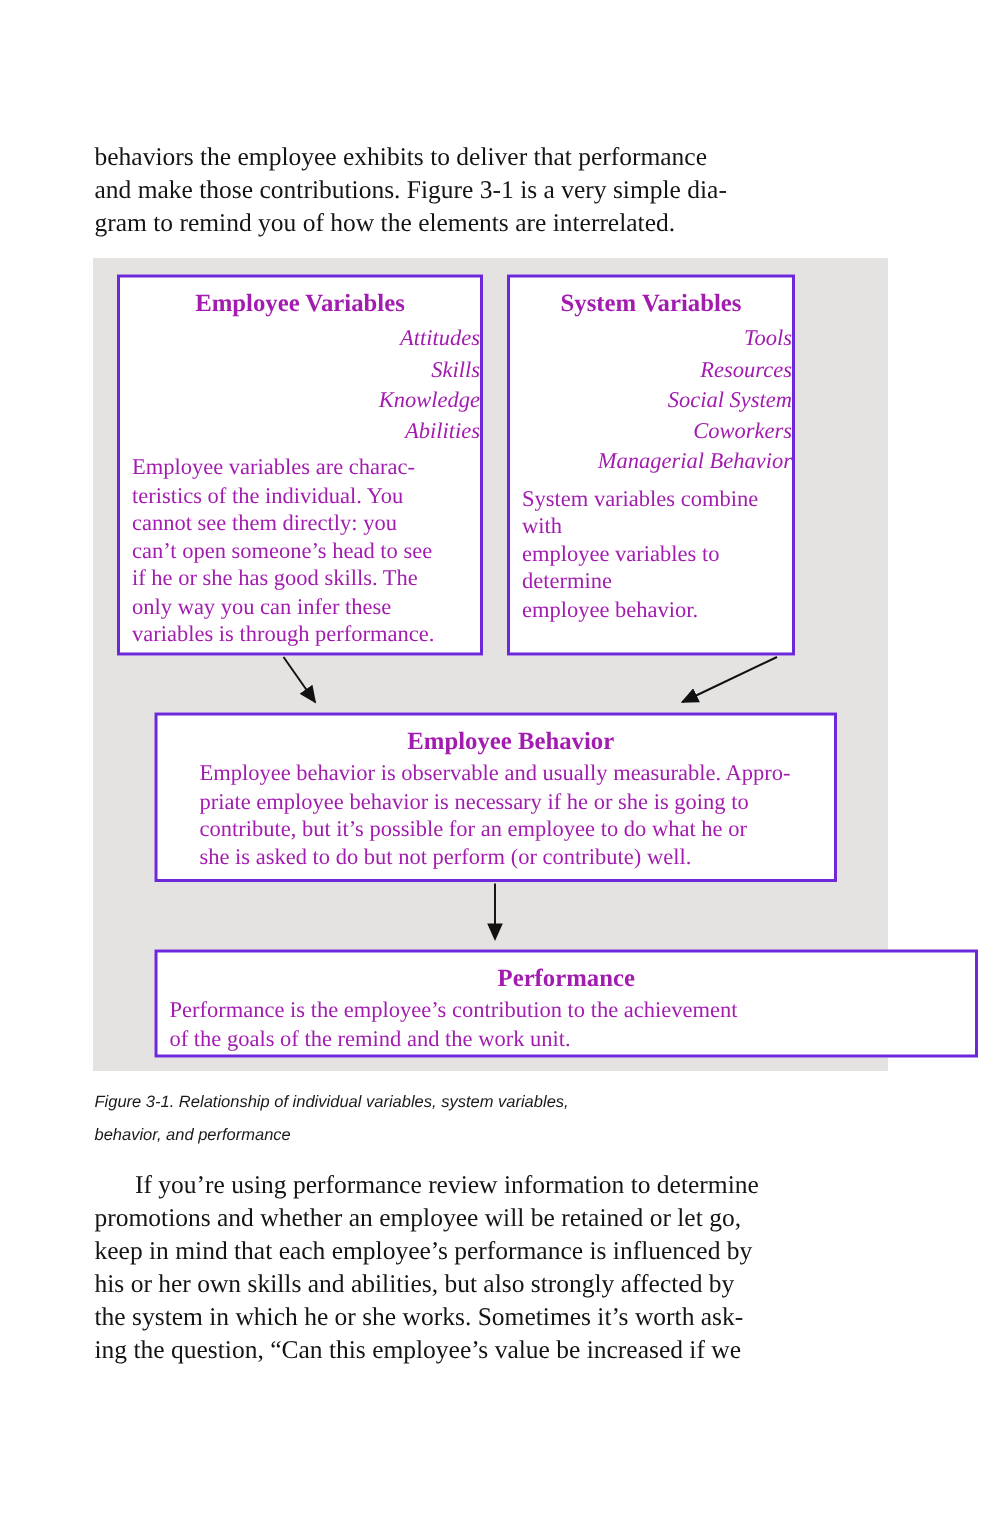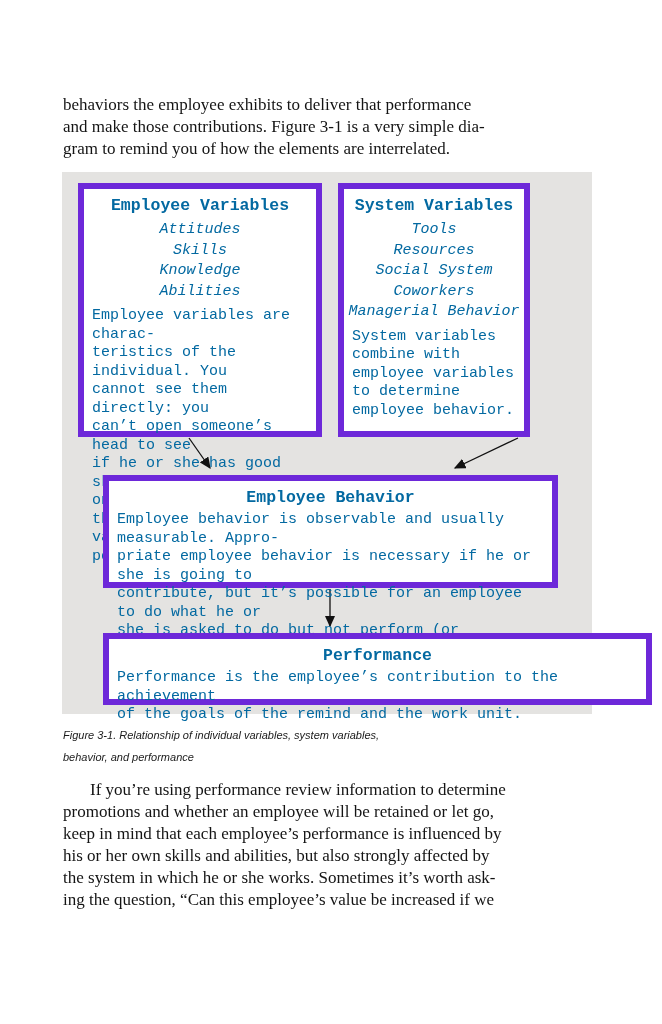--- a/index.html
+++ b/index.html
@@ -28,35 +28,35 @@
   .closing { top:779px; text-indent:27px; }
 
   
   .diagram {
     position:absolute; left:62px; top:172px; width:530px; height:542px;
     margin:0; background:#e4e3e1;
   }
   .arrows { position:absolute; left:0; top:0; width:530px; height:542px; }
 
   .dbox {
-    position:absolute; background:#ffffff; border:6px solid #6d28d9;
+    position:absolute; background:#ffffff; border:2px solid #6d28d9;
     box-sizing:border-box;
-    font-family:Liberation Mono, monospace; color:#0369a1;
+    font-family:Liberation Serif, serif; color:#a21caf;
   }
   .box-ev { left:16px;  top:11px;  width:244px; height:254px; }
   .box-sv { left:276px; top:11px;  width:192px; height:254px; }
-  .box-eb { left:41px;  top:303px; width:455px; height:113px; }
+  .box-eb { left:41px;  top:303px; width:455px; height:113px;padding-left:20px; }
   .box-pf { left:41px;  top:461px; width:549px; height:72px;  }
 
   .dbox-title {
     text-align:center; font-weight:bold; font-size:16.5px;
     line-height:21px; margin-top:6px;
   }
   .dbox-items {
-    text-align:center; font-style:italic; font-size:15px;
+    text-align:right; font-style:italic; font-size:15px;
     line-height:20.5px; margin-top:4px; white-space:pre-line;
   }
   .dbox-body {
     font-size:15px; line-height:18.5px; margin:5px 6px 0 8px;
     white-space:pre-line;
   }
   .box-eb .dbox-body, .box-pf .dbox-body { margin-top:3px; }
 
   
   .caption {

